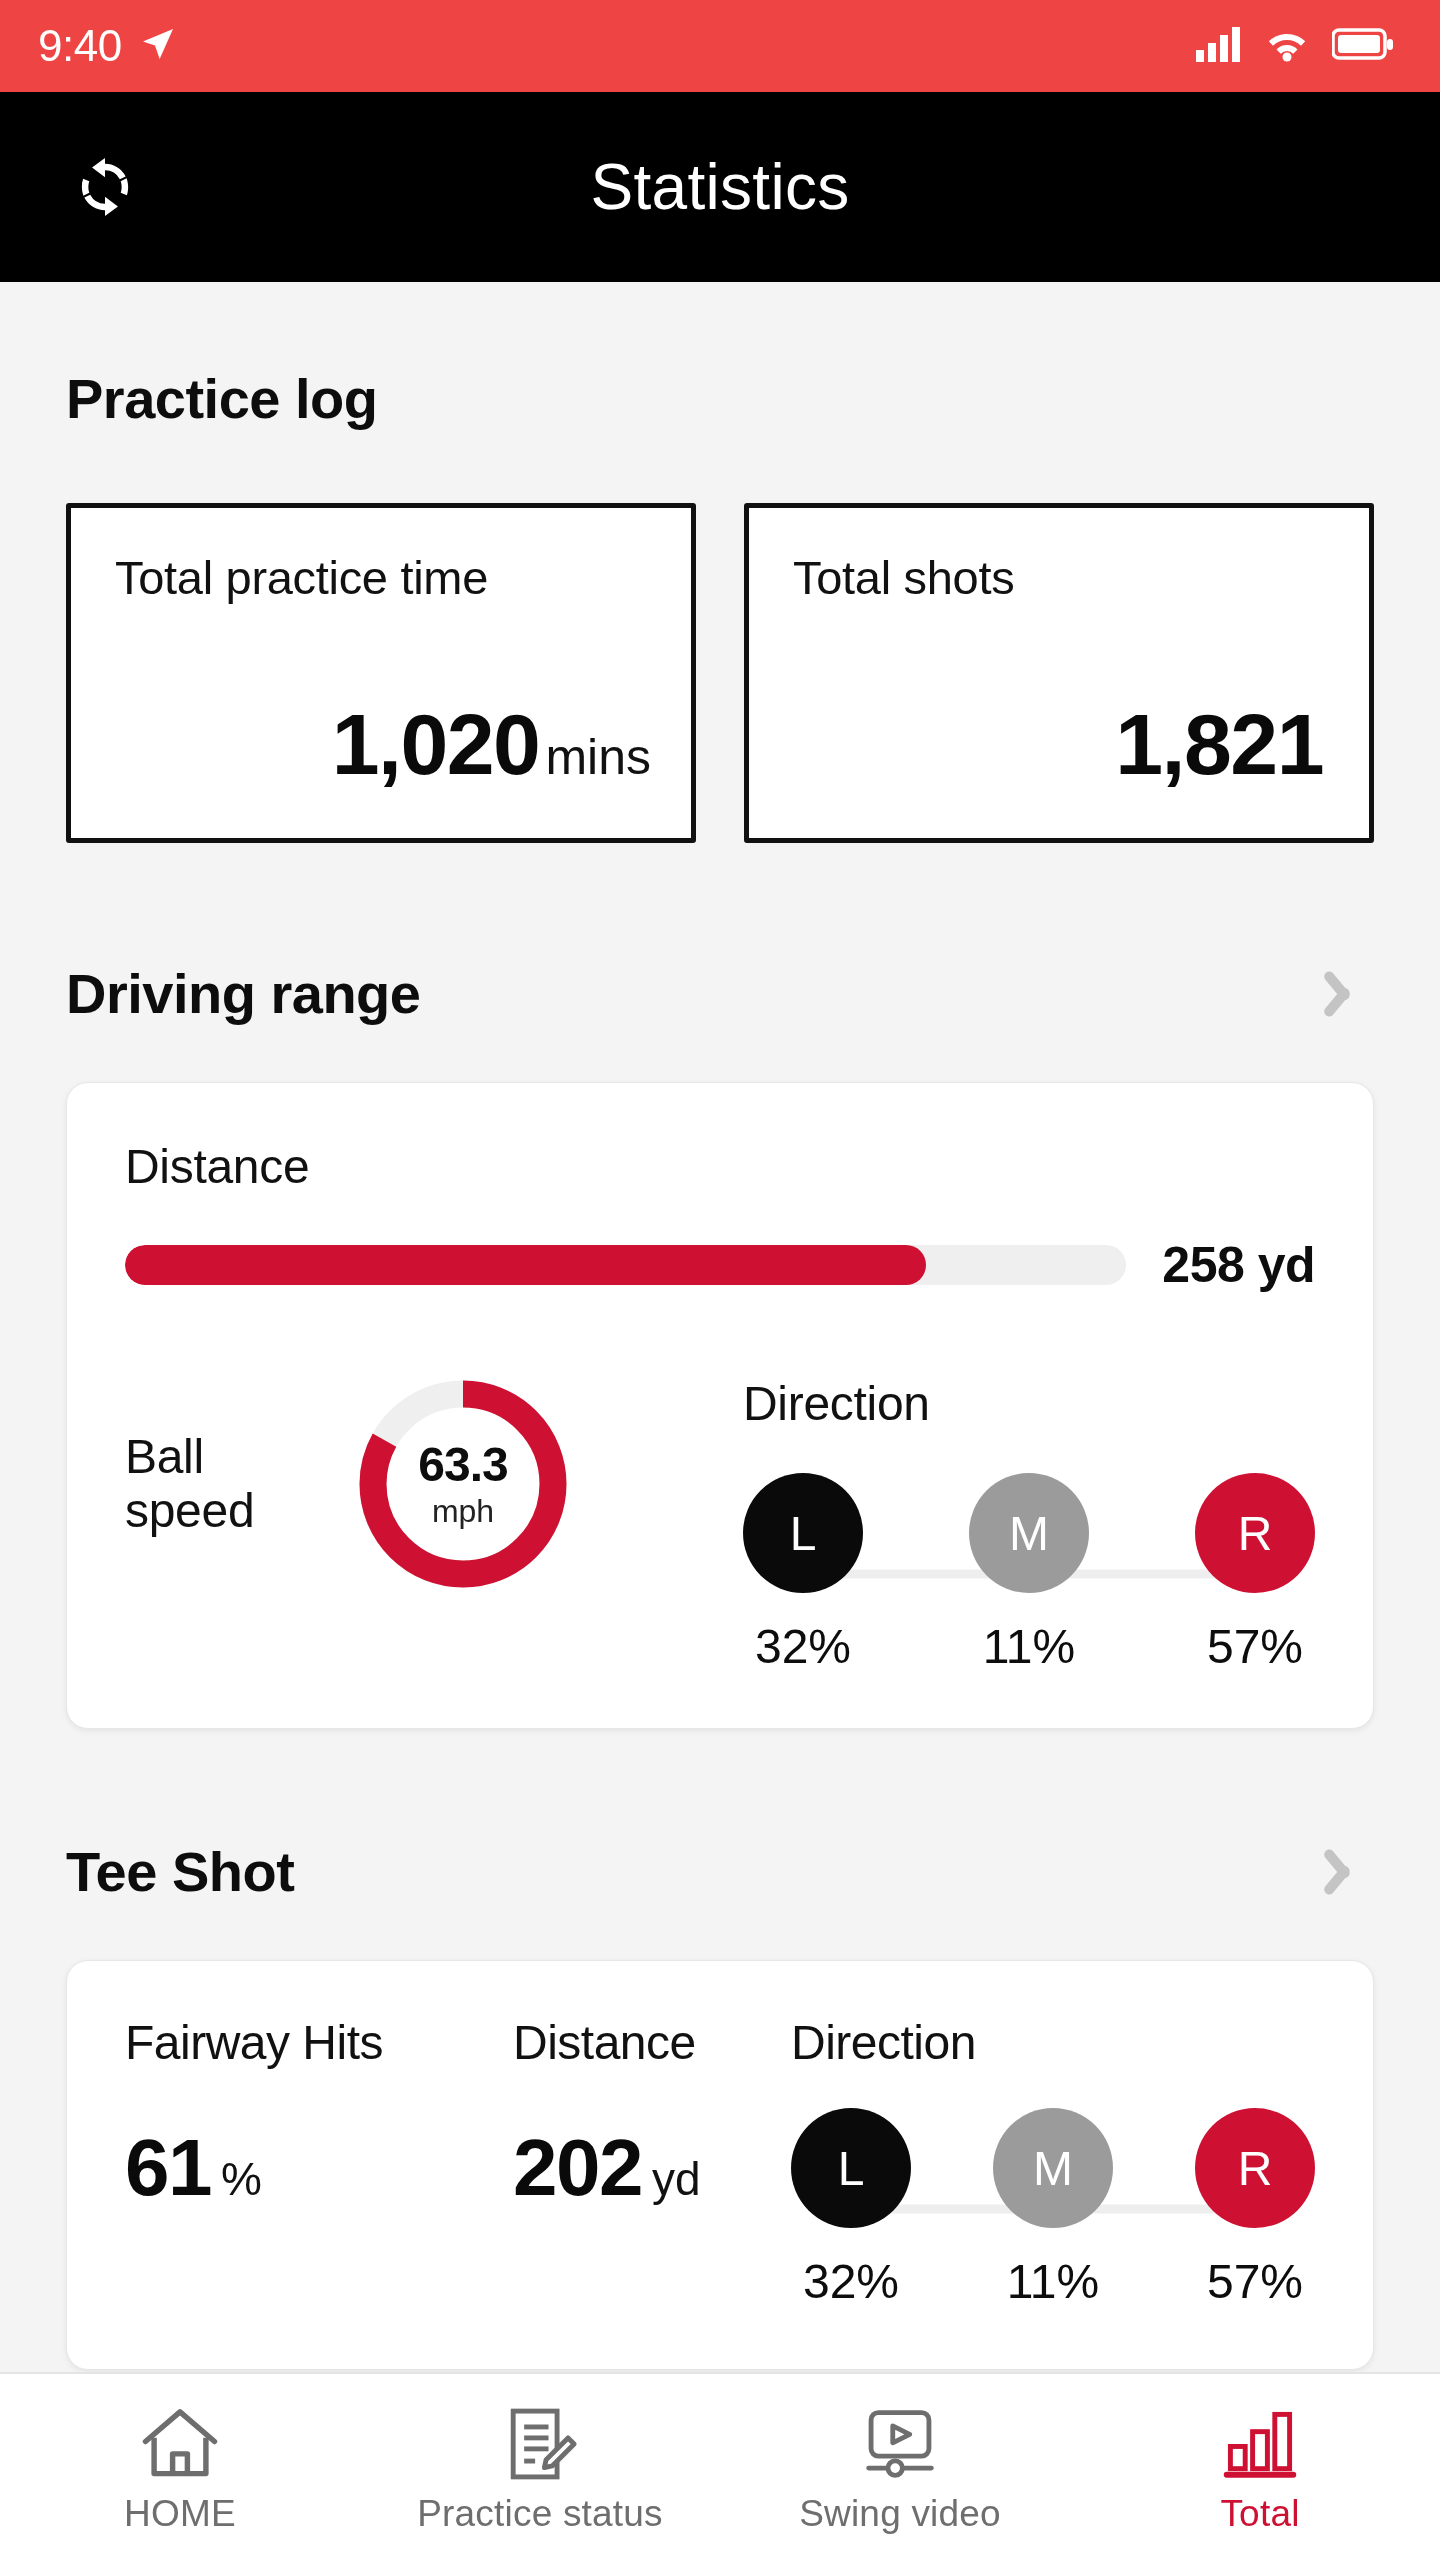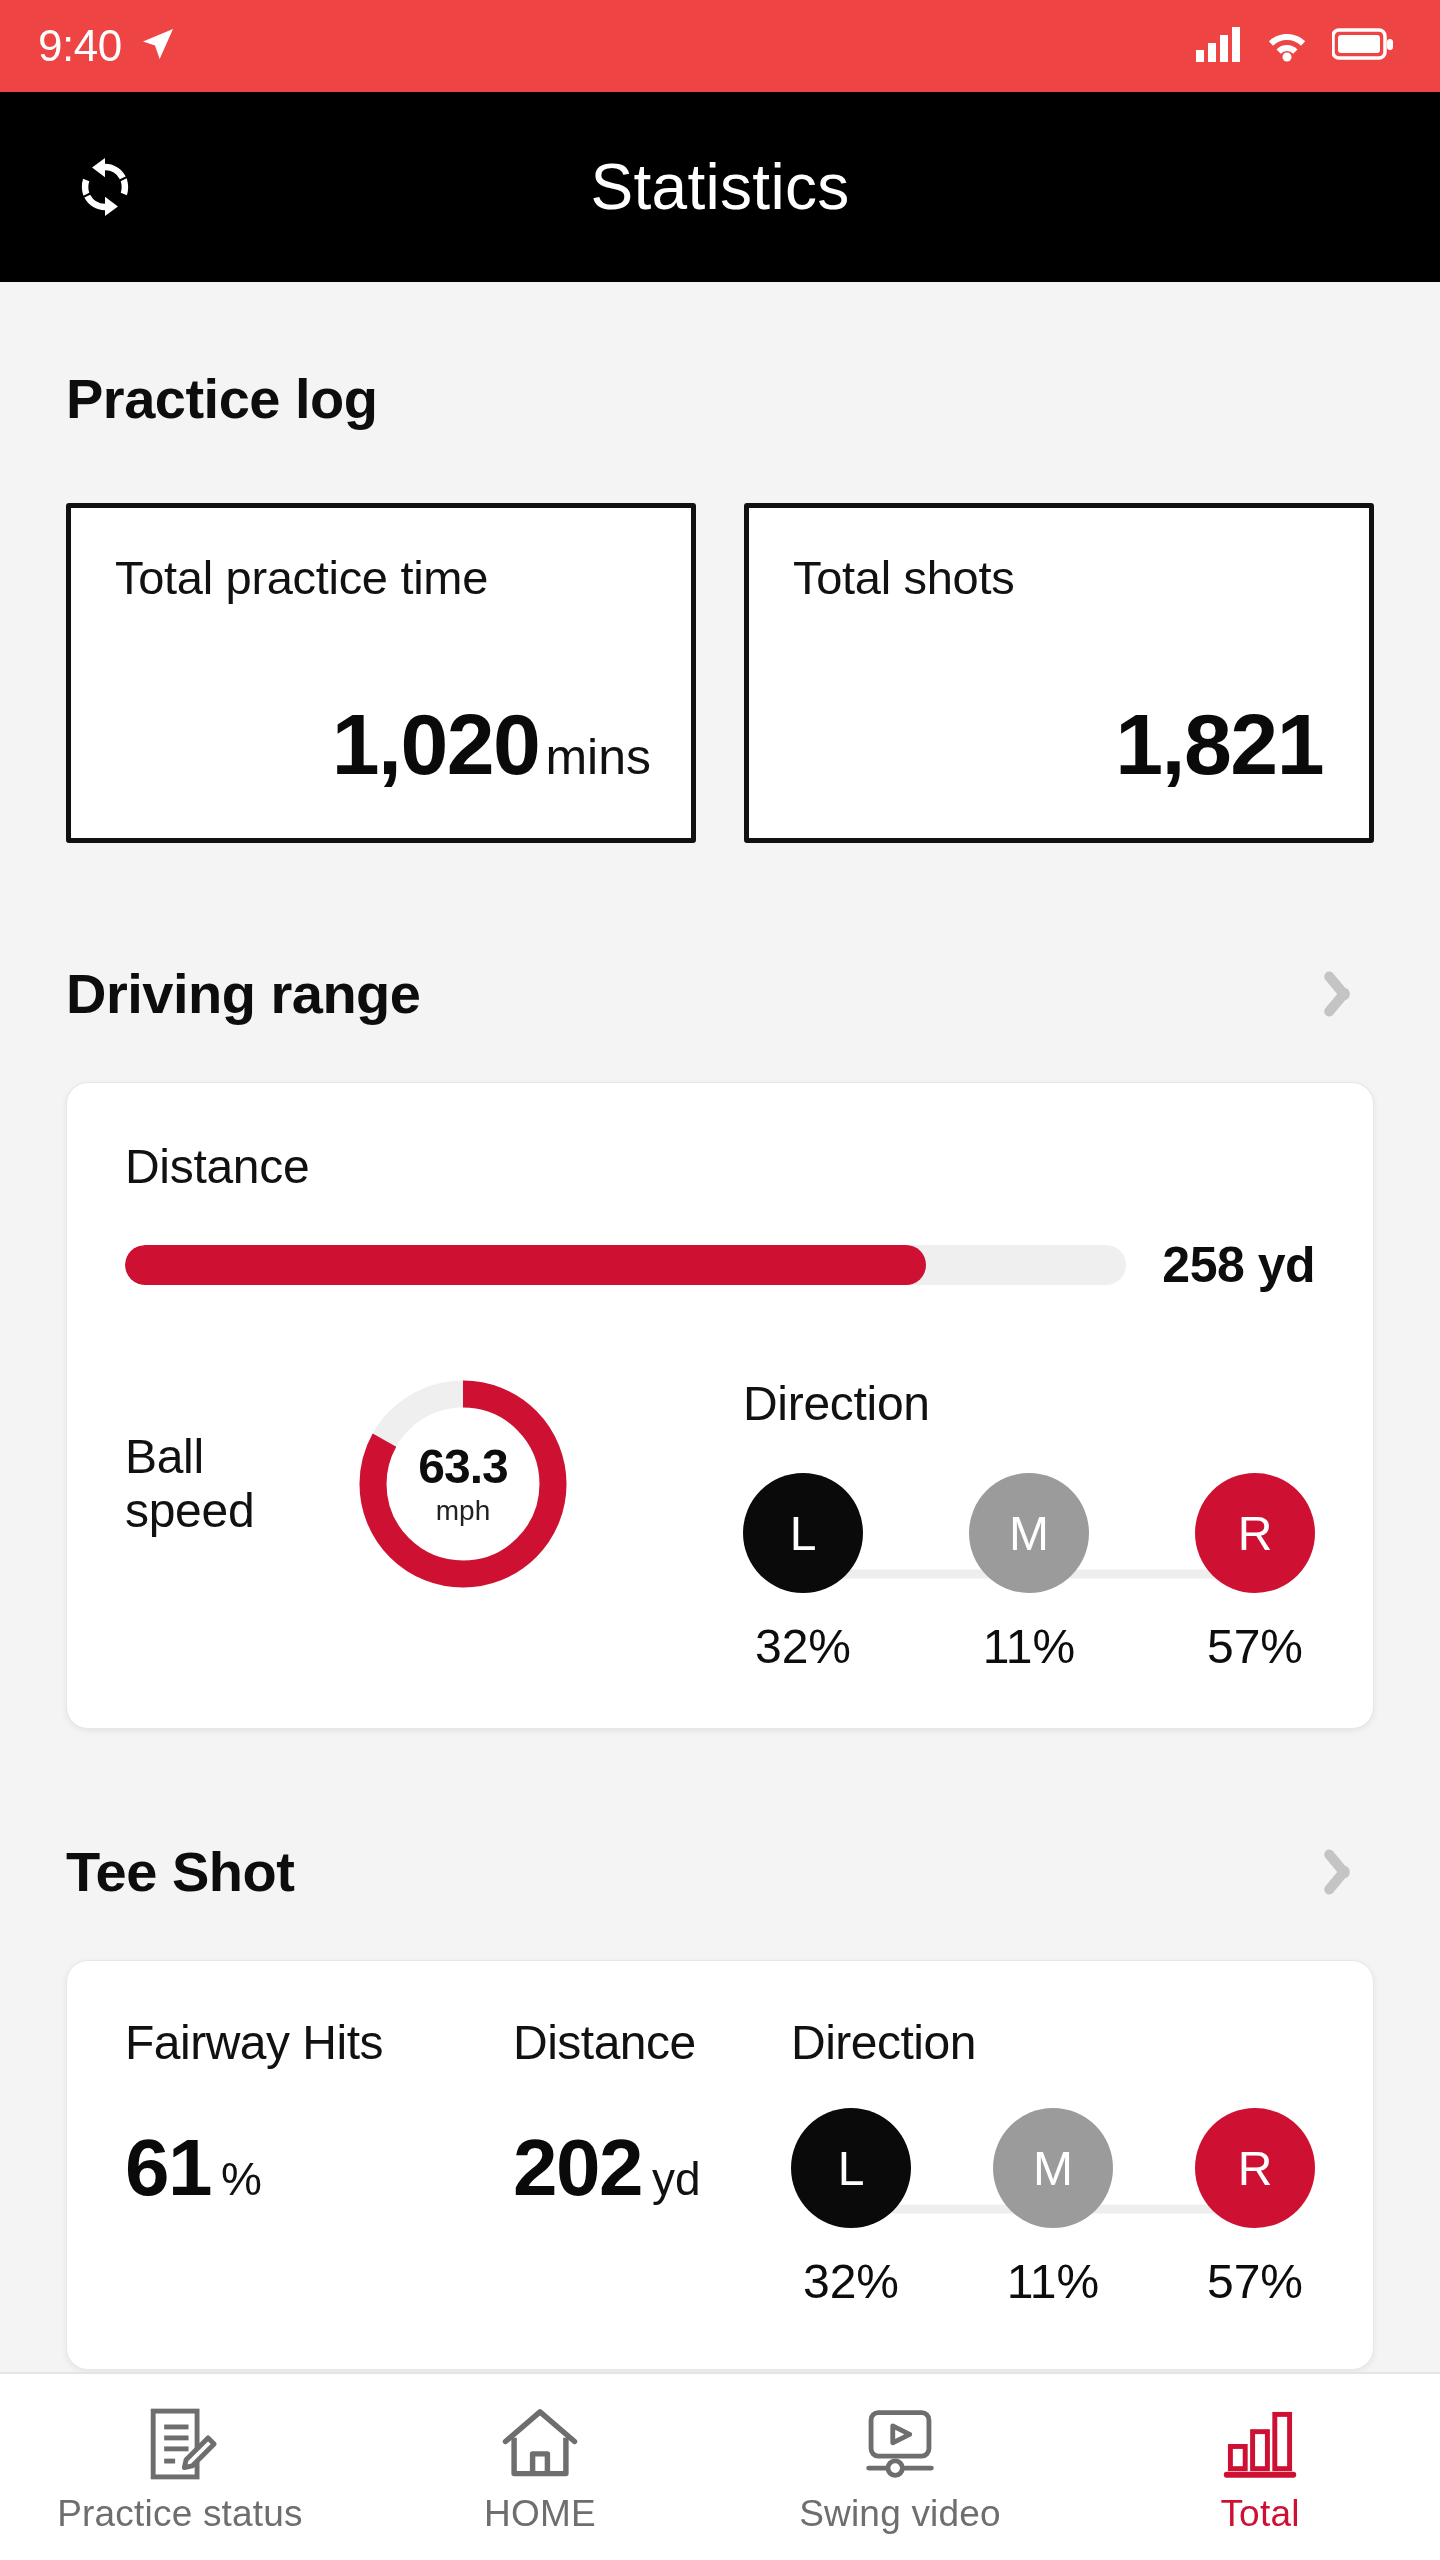--- a/index.html
+++ b/index.html
@@ -105,21 +105,21 @@
     font-size:48px; color:#111; line-height:1.12; letter-spacing:-0.3px;
     width:230px;
   }
   .gauge { position:relative; width:216px; height:216px; }
   .gauge svg { display:block; }
   .gauge-text {
     position:absolute; inset:0; display:flex; flex-direction:column;
     align-items:center; justify-content:center;
   }
   .gauge-val { font-size:48px; font-weight:700; color:#0d0d0d; letter-spacing:-1px; line-height:1; }
-  .gauge-unit { font-size:28px; color:#222; margin-top:6px; line-height:1; }
+  .gauge-unit { font-size:32px; color:#222; margin-top:6px; line-height:1; }
 
   .dir-block { flex:1; padding-left:18px; }
   .dir-title { font-size:48px; color:#111; letter-spacing:-0.3px; }
   .dir-dots {
     display:flex; align-items:center; justify-content:space-between;
     margin-top:42px; position:relative;
   }
   .dir-line {
     position:absolute; left:60px; right:60px; top:50%; height:9px;
     background:#eeeeee; transform:translateY(-50%); z-index:0; border-radius:5px;
@@ -348,45 +348,45 @@
         </div>
       </div>
     </div>
 
   </div>
 
   <div class="bottomnav">
 
     <div class="nav-item">
       <div class="nav-icon">
+        <svg width="80" height="74" viewBox="0 0 32 30">
+          <path d="M2 14 16 2l14 12" fill="none" stroke="#6e6e6e" stroke-width="2.2" stroke-linecap="round" stroke-linejoin="round"></path>
+          <path d="M5.5 12.5V27h21V12.5" fill="none" stroke="#6e6e6e" stroke-width="2.2" stroke-linejoin="round"></path>
+          <path d="M13 27v-8h6v8" fill="none" stroke="#6e6e6e" stroke-width="2.2" stroke-linejoin="round"></path>
+        </svg>
+      </div>
+      <div class="nav-label">HOME</div>
+    </div>
+
+    <div class="nav-item">
+      <div class="nav-icon">
         <svg width="78" height="74" viewBox="0 0 32 30">
           <rect x="5" y="1.5" width="18" height="27" fill="none" stroke="#6e6e6e" stroke-width="2"></rect>
           <line x1="9.5" y1="8" x2="19.5" y2="8" stroke="#6e6e6e" stroke-width="2"></line>
           <line x1="9.5" y1="12.5" x2="19.5" y2="12.5" stroke="#6e6e6e" stroke-width="2"></line>
           <line x1="9.5" y1="17" x2="19.5" y2="17" stroke="#6e6e6e" stroke-width="2"></line>
           <line x1="9.5" y1="22" x2="14" y2="22" stroke="#6e6e6e" stroke-width="2"></line>
           <path d="M27.5 12.5 30 15l-9 9-3.2.7.7-3.2z" fill="#fff" stroke="#6e6e6e" stroke-width="2" stroke-linejoin="round"></path>
         </svg>
       </div>
       <div class="nav-label">Practice status</div>
     </div>
 
     <div class="nav-item">
       <div class="nav-icon">
-        <svg width="80" height="74" viewBox="0 0 32 30">
-          <path d="M2 14 16 2l14 12" fill="none" stroke="#6e6e6e" stroke-width="2.2" stroke-linecap="round" stroke-linejoin="round"></path>
-          <path d="M5.5 12.5V27h21V12.5" fill="none" stroke="#6e6e6e" stroke-width="2.2" stroke-linejoin="round"></path>
-          <path d="M13 27v-8h6v8" fill="none" stroke="#6e6e6e" stroke-width="2.2" stroke-linejoin="round"></path>
-        </svg>
-      </div>
-      <div class="nav-label">HOME</div>
-    </div>
-
-    <div class="nav-item">
-      <div class="nav-icon">
         <svg width="82" height="74" viewBox="0 0 34 30">
           <rect x="5" y="2" width="24" height="18" rx="3" fill="none" stroke="#6e6e6e" stroke-width="2"></rect>
           <path d="M14 7.5 21 11l-7 3.5z" fill="none" stroke="#6e6e6e" stroke-width="2" stroke-linejoin="round"></path>
           <line x1="4" y1="25" x2="30" y2="25" stroke="#6e6e6e" stroke-width="2" stroke-linecap="round"></line>
           <circle cx="15" cy="25" r="3" fill="#fff" stroke="#6e6e6e" stroke-width="2"></circle>
         </svg>
       </div>
       <div class="nav-label">Swing video</div>
     </div>
 

